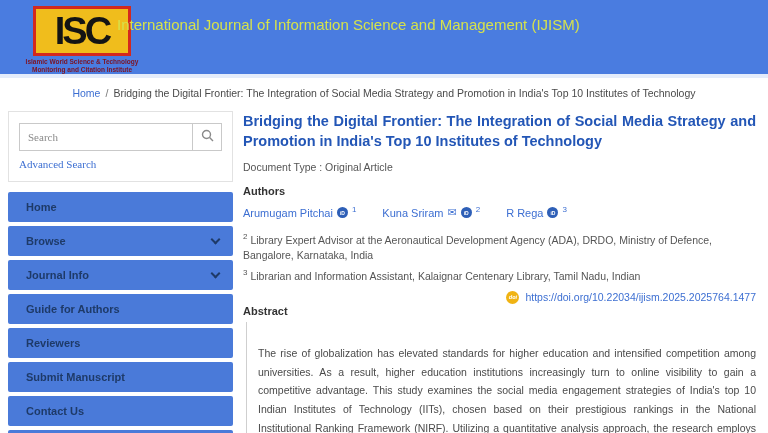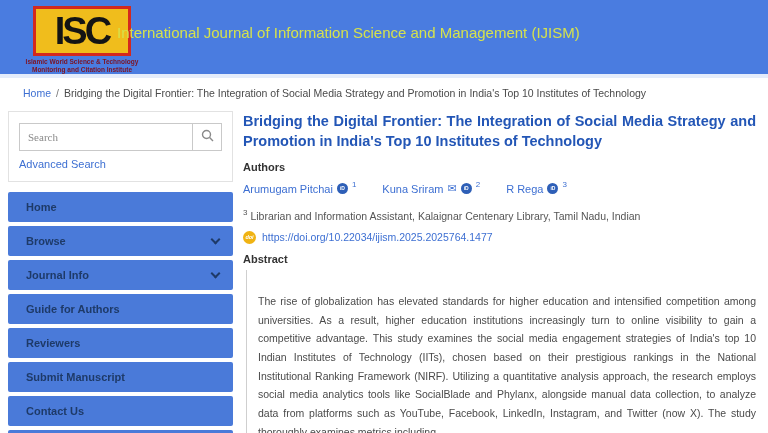--- a/index.html
+++ b/index.html
@@ -11,25 +11,25 @@
             border-bottom:4px solid #e4ecfb; }
   .logo-wrap { position:absolute; left:22px; top:6px; width:120px;
                display:flex; flex-direction:column; align-items:center; }
   .logo-box { width:98px; height:50px; background:#f0bd1c;
               border:3px solid #d4281e; border-radius:0;
               display:flex; align-items:center; justify-content:center; }
   .logo-box span { font-size:38px; font-weight:900; color:#141414;
                    letter-spacing:-3px; line-height:1; }
   .logo-sub { margin-top:2px; text-align:center; font-size:6.5px;
               font-weight:700; color:#7d1322; line-height:1.25; }
-  .journal-title { position:absolute; left:117px; top:24px;
+  .journal-title { position:absolute; left:117px; top:16px;
                    font-size:15px; color:#d6e24c; }
 
   
-  .breadcrumb { padding:9px 23px 12px; font-size:10.5px; color:#4a4a4a; }
+  .breadcrumb { padding:9px 23px 12px; font-size:10.5px; color:#4a4a4a;text-align:center; }
   .breadcrumb a { color:#3d6fd2; text-decoration:none; cursor:pointer; }
   .breadcrumb .sep { margin:0 5px; color:#777; }
 
   
   .columns { display:flex; padding:0 8px; gap:10px; align-items:flex-start; }
   .sidebar { width:225px; flex:0 0 225px; }
   .main { flex:1; min-width:0; padding-right:4px; }
 
   
   .search-panel { border:1px solid #e2e2e2; background:#fff;
@@ -37,49 +37,49 @@
   .search-row { display:flex; }
   .search-input { flex:1; height:28px; border:1px solid #c9c9c9;
                   border-right:none; padding:0 8px; font-size:11px;
                   color:#555; outline:none;
                   font-family:Liberation Serif, serif; }
   .search-input::placeholder { color:#8a8a8a; }
   .search-btn { width:30px; height:28px; background:#fff;
                 border:1px solid #c9c9c9; cursor:pointer;
                 display:flex; align-items:center; justify-content:center; }
   .adv-link { display:inline-block; margin-top:7px; font-size:11px;
-              color:#3d6fd2; text-decoration:none; cursor:pointer; }
+              color:#3d6fd2; text-decoration:none; cursor:pointer;font-family:Liberation Serif, serif; }
 
   
   .menu-item { height:30px; margin-bottom:4px; background:#4a7ad9;
                border-radius:2px; display:flex; align-items:center;
                padding:0 14px 0 18px; cursor:pointer; }
   .menu-item span.lbl { font-size:11px; font-weight:700; color:#1e3a68; }
   .chev { width:7px; height:7px; border-right:2px solid #1e3a68;
           border-bottom:2px solid #1e3a68; transform:rotate(45deg);
           margin-left:auto; margin-top:-4px; }
 
   
   .art-title { font-size:14.5px; font-weight:700; color:#2356b6;
                line-height:1.4; text-align:justify; margin-bottom:9px;
                cursor:pointer; }
   .doc-type { font-size:10.5px; color:#555; margin-bottom:12px; }
   .sec-head { font-size:11px; font-weight:700; color:#333; margin-bottom:10px; }
   .authors-row { display:flex; gap:26px; margin-bottom:12px; flex-wrap:wrap; }
   .author { font-size:11px; color:#3d6fd2; display:flex;
-            gap:4px; cursor:pointer; }
+            align-items:center; gap:4px; cursor:pointer; }
   .orcid { width:11px; height:11px; border-radius:50%; background:#2e5fb7;
            color:#fff; font-size:5px; font-weight:700; display:inline-flex;
            align-items:center; justify-content:center; }
   .mail { font-size:11px; color:#3d6fd2; line-height:1; }
   .supnum { font-size:8px; color:#3d6fd2; vertical-align:super;
             position:relative; top:-3px; }
   .affil { font-size:10.5px; color:#555; line-height:1.5; margin-bottom:3px; }
   .affil sup { font-size:8px; }
-  .doi-row { display:flex; align-items:center; gap:6px; margin:7px 0 9px; }
+  .doi-row { display:flex; align-items:center; gap:6px; margin:7px 0 1px;justify-content:flex-end; }
   .doi-badge { width:13px; height:13px; border-radius:50%; background:#f0b313;
                color:#fff; font-size:5.5px; font-weight:700; font-style:italic;
                display:inline-flex; align-items:center; justify-content:center; }
   .doi-link { font-size:10.5px; color:#3d6fd2; text-decoration:none;
               cursor:pointer; }
   .abstract-head { font-size:11px; font-weight:700; color:#333;
                    margin-bottom:5px; }
   .abstract-box { border-left:1px solid #cfcfcf; margin-left:3px;
                   padding:22px 0 0 11px; }
   .abstract-text { font-size:10.5px; color:#4a4a4a; line-height:1.78;
@@ -147,20 +147,21 @@
       <span class="lbl">Contact Us</span>
     </div>
     <div class="menu-item">
       
       
     </div>
   </div>
 
   <div class="main">
     <div class="art-title">Bridging the Digital Frontier: The Integration of Social Media Strategy and Promotion in India's Top 10 Institutes of Technology</div>
+    <div class="doc-type">Document Type : Original Article</div>
     <div class="sec-head">Authors</div>
 
     <div class="authors-row">
       <span class="author">
         <span>Arumugam Pitchai</span>
         <span class="orcid">iD</span>
         <span class="supnum">1</span>
       </span>
       <span class="author">
         <span>Kuna Sriram</span>
@@ -168,20 +169,21 @@
         <span class="orcid">iD</span>
         <span class="supnum">2</span>
       </span>
       <span class="author">
         <span>R Rega</span>
         <span class="orcid">iD</span>
         <span class="supnum">3</span>
       </span>
     </div>
 
+    <div class="affil"><sup>2</sup> <span>Library Expert Advisor at the Aeronautical Development Agency (ADA), DRDO, Ministry of Defence, Bangalore, Karnataka, India</span></div>
     <div class="affil"><sup>3</sup> <span>Librarian and Information Assistant, Kalaignar Centenary Library, Tamil Nadu, Indian</span></div>
 
     <div class="doi-row">
       <span class="doi-badge">doi</span>
       <a class="doi-link">https://doi.org/10.22034/ijism.2025.2025764.1477</a>
     </div>
 
     <div class="abstract-head">Abstract</div>
     <div class="abstract-box">
       <div class="abstract-text">The rise of globalization has elevated standards for higher education and intensified competition among universities. As a result, higher education institutions increasingly turn to online visibility to gain a competitive advantage. This study examines the social media engagement strategies of India's top 10 Indian Institutes of Technology (IITs), chosen based on their prestigious rankings in the National Institutional Ranking Framework (NIRF). Utilizing a quantitative analysis approach, the research employs social media analytics tools like SocialBlade and Phylanx, alongside manual data collection, to analyze data from platforms such as YouTube, Facebook, LinkedIn, Instagram, and Twitter (now X). The study thoroughly examines metrics including</div>

